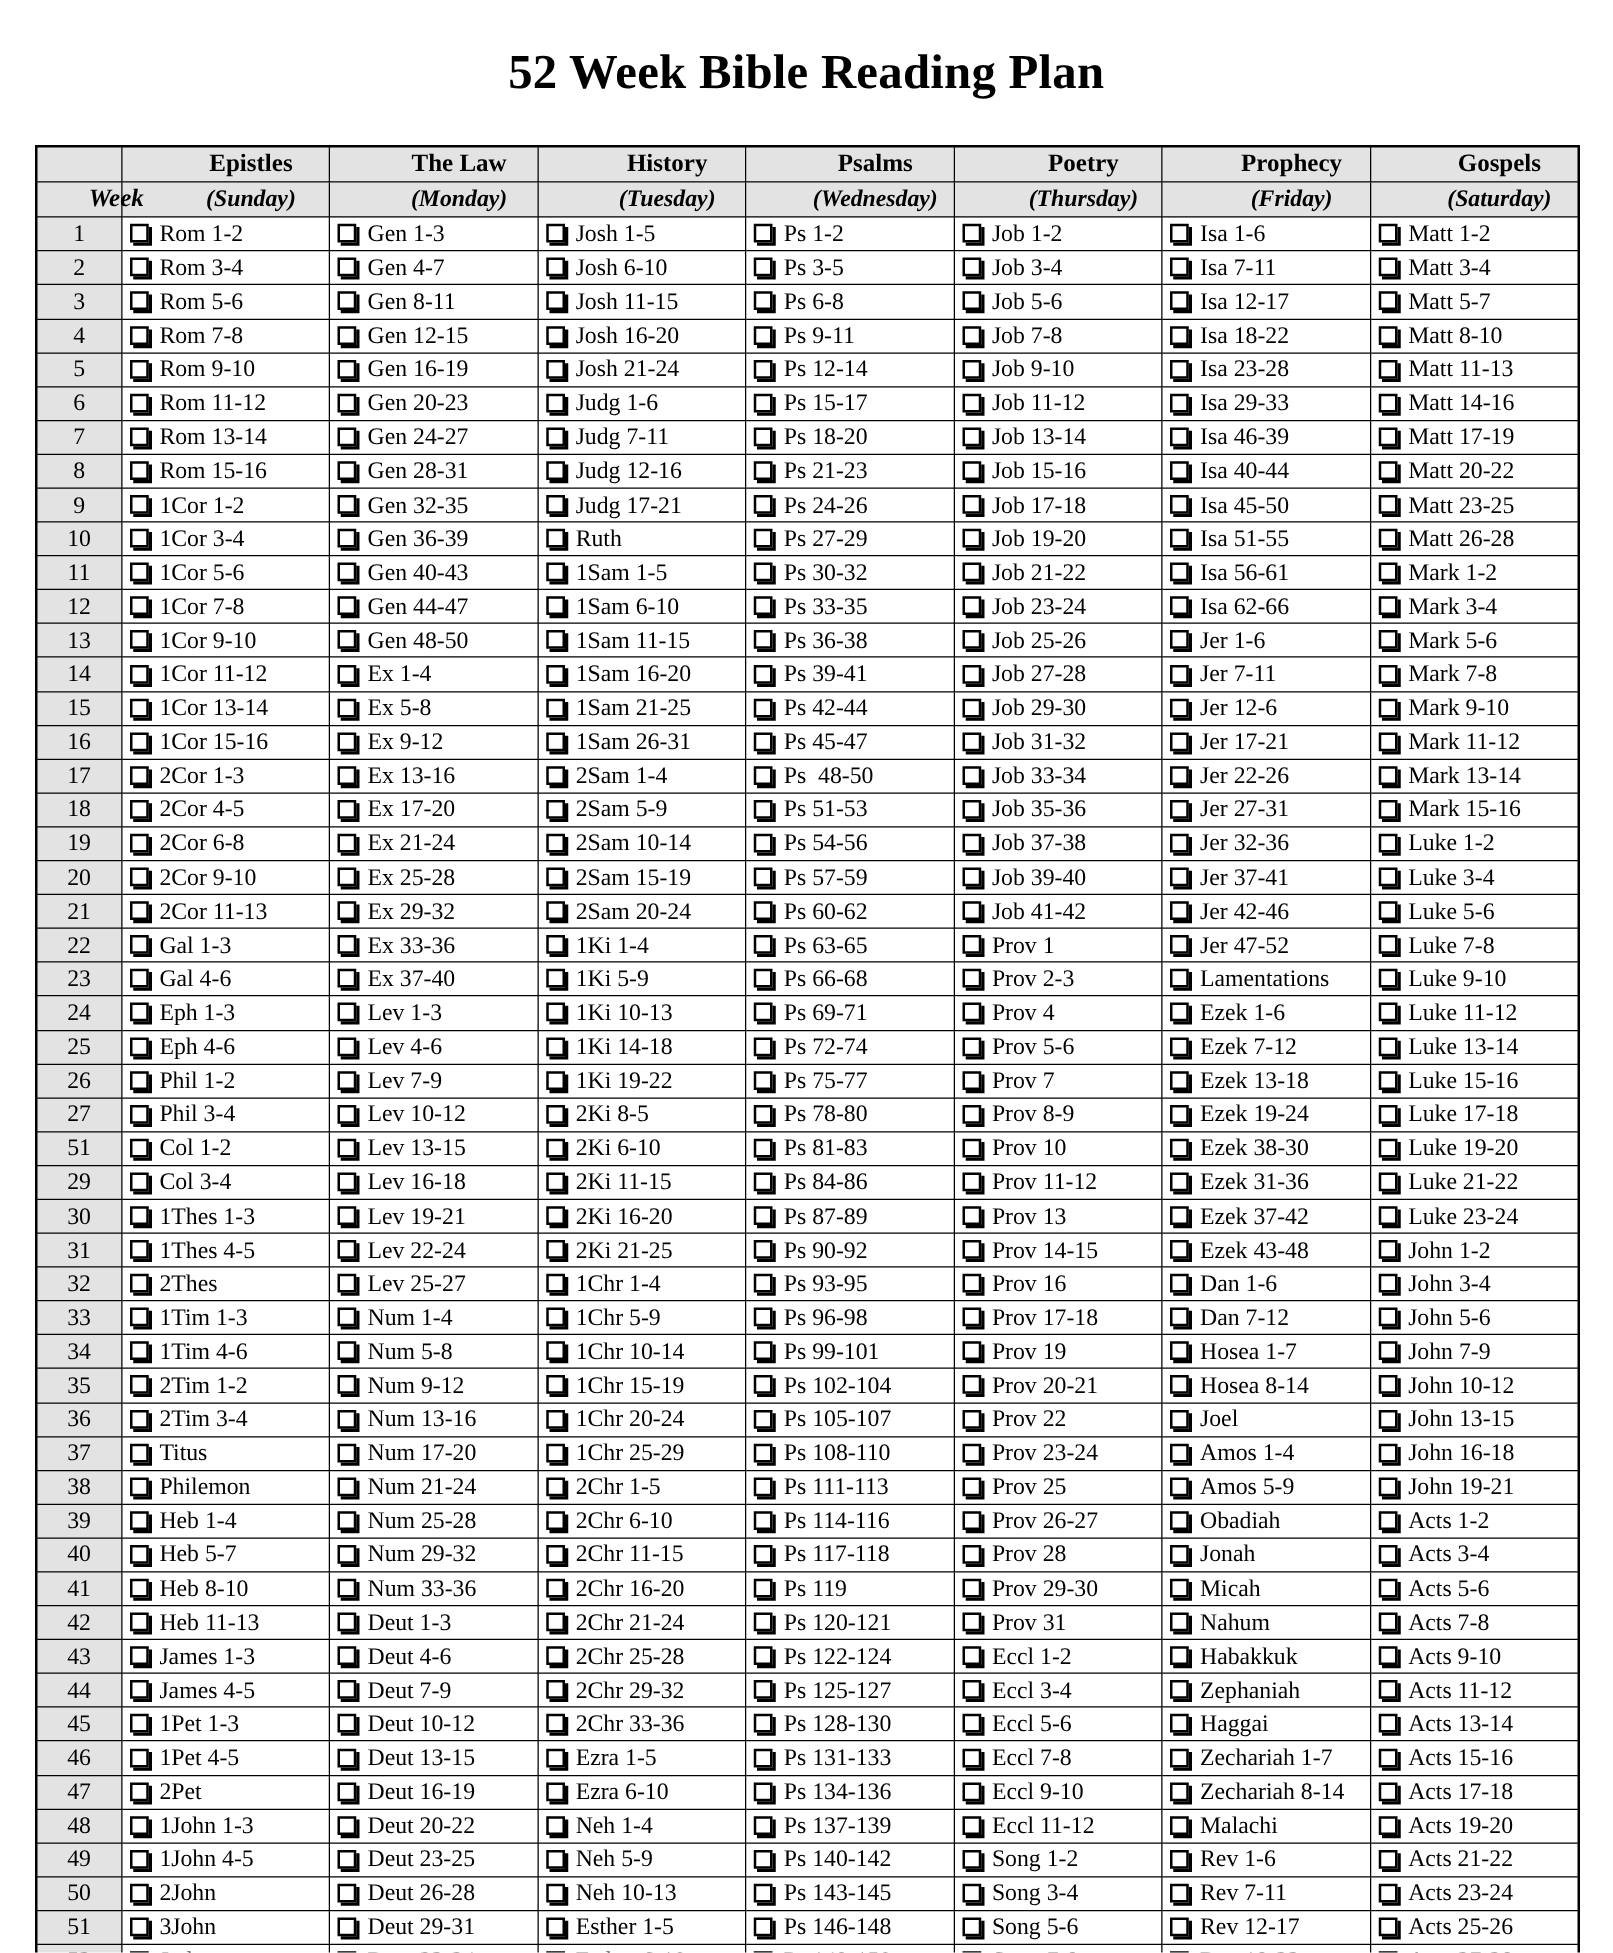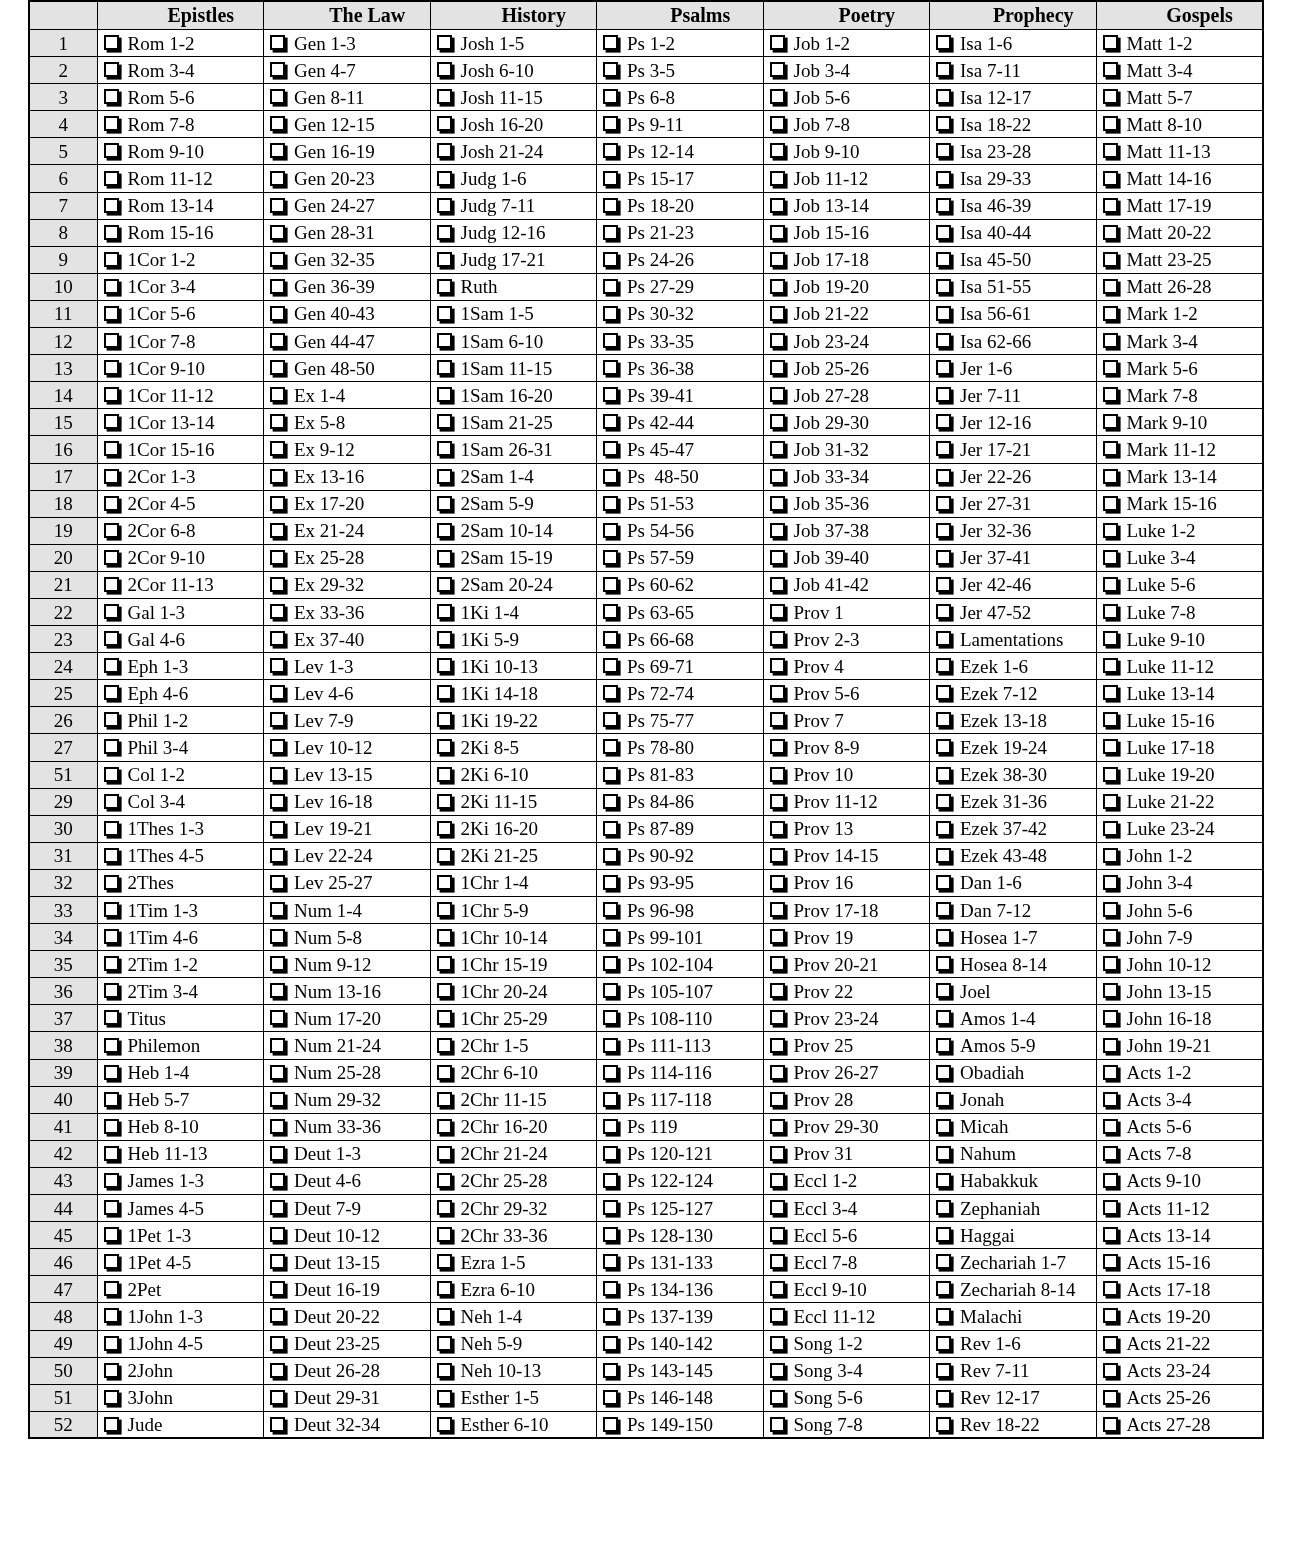--- a/index.html
+++ b/index.html
@@ -104,20 +104,21 @@
   .label {
     display: inline-block;
     white-space: pre;
   }
 </style>
 </head>
 <body>
 
 <div class="page">
 
+  <h1 class="title">52 Week Bible Reading Plan</h1>
 
   <table class="plan">
     <colgroup>
       <col class="c-week">
         <col class="c-day">
         <col class="c-day">
         <col class="c-day">
       <col class="c-day">
         <col class="c-day">
         <col class="c-day">
@@ -127,20 +128,30 @@
       <tr>
         <th class="blank-head"></th>
         <th>Epistles</th>
         <th>The Law</th>
         <th>History</th>
         <th>Psalms</th>
         <th>Poetry</th>
         <th>Prophecy</th>
         <th>Gospels</th>
       </tr>
+      <tr>
+        <th class="week-head">Week</th>
+        <th class="day-sub">(Sunday)</th>
+        <th class="day-sub">(Monday)</th>
+        <th class="day-sub">(Tuesday)</th>
+        <th class="day-sub">(Wednesday)</th>
+        <th class="day-sub">(Thursday)</th>
+        <th class="day-sub">(Friday)</th>
+        <th class="day-sub">(Saturday)</th>
+      </tr>
     </thead>
     <tbody id="plan-body">
         <tr>
           <td class="week-cell">1</td>
           <td class="item-cell">
             <div class="cellinner">
               <span class="chk"></span>
               <span class="label">Rom 1-2</span>
             </div>
           </td>
@@ -794,21 +805,21 @@
           </td>
           <td class="item-cell">
             <div class="cellinner">
               <span class="chk"></span>
               <span class="label">Job 29-30</span>
             </div>
           </td>
           <td class="item-cell">
             <div class="cellinner">
               <span class="chk"></span>
-              <span class="label">Jer 12-16</span>
+              <span class="label">Jer 12-6</span>
             </div>
           </td>
           <td class="item-cell">
             <div class="cellinner">
               <span class="chk"></span>
               <span class="label">Mark 9-10</span>
             </div>
           </td>
         </tr>
         <tr>

